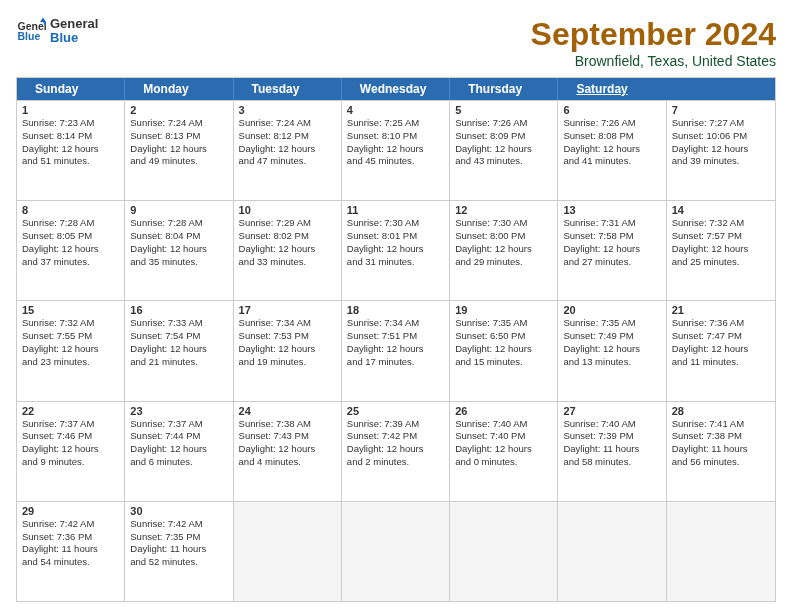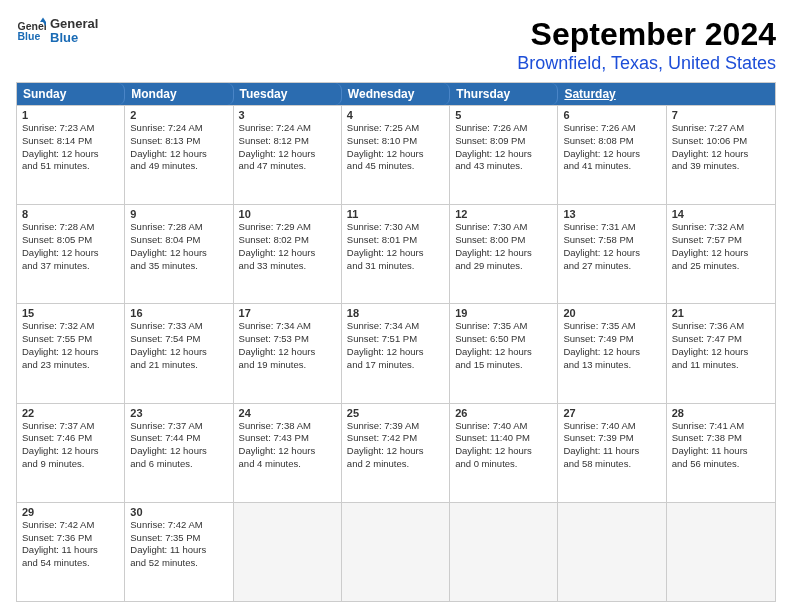--- a/index.html
+++ b/index.html
@@ -31,45 +31,44 @@
     .logo-icon {
       width: 30px;
       height: 30px;
     }
     .title-block {
       text-align: right;
     }
     .main-title {
       font-size: 32px;
       font-weight: bold;
-      color: #000000;
+      color: #a16207;
     }
     .subtitle {
-      font-size: 18px;
-      color: #1d4ed8;
+      font-size: 14px;
+      color: #14532d;
     }
     .calendar {
       flex: 1;
       display: flex;
       flex-direction: column;
       border: 1px solid #ccc;
     }
     .cal-header-row {
       display: grid;
       grid-template-columns: repeat(7, 1fr);
       background-color: #2b6cb0;
     }
     .cal-header-cell {
       color: #fff;
       font-size: 12px;
       font-weight: bold;
-      padding: 4px 6px;
+      padding: 4px 18px;
       text-align: left;
       border-right: 1px solid #4a85c7;
-      border-radius: 7px;
     }
     .cal-header-cell:last-child {
       border-right: none;
       text-decoration: underline;
     }
     .cal-body {
       flex: 1;
       display: flex;
       flex-direction: column;
     }
@@ -315,21 +314,21 @@
           <div class="cal-cell">
             <span class="day-num">25</span>
             <span class="cell-line">Sunrise: 7:39 AM</span>
             <span class="cell-line">Sunset: 7:42 PM</span>
             <span class="cell-line">Daylight: 12 hours</span>
             <span class="cell-line">and 2 minutes.</span>
           </div>
           <div class="cal-cell">
             <span class="day-num">26</span>
             <span class="cell-line">Sunrise: 7:40 AM</span>
-            <span class="cell-line">Sunset: 11:40 PM</span>
+            <span class="cell-line">Sunset: 7:40 PM</span>
             <span class="cell-line">Daylight: 12 hours</span>
             <span class="cell-line">and 0 minutes.</span>
           </div>
           <div class="cal-cell">
             <span class="day-num">27</span>
             <span class="cell-line">Sunrise: 7:40 AM</span>
             <span class="cell-line">Sunset: 7:39 PM</span>
             <span class="cell-line">Daylight: 11 hours</span>
             <span class="cell-line">and 58 minutes.</span>
           </div>

